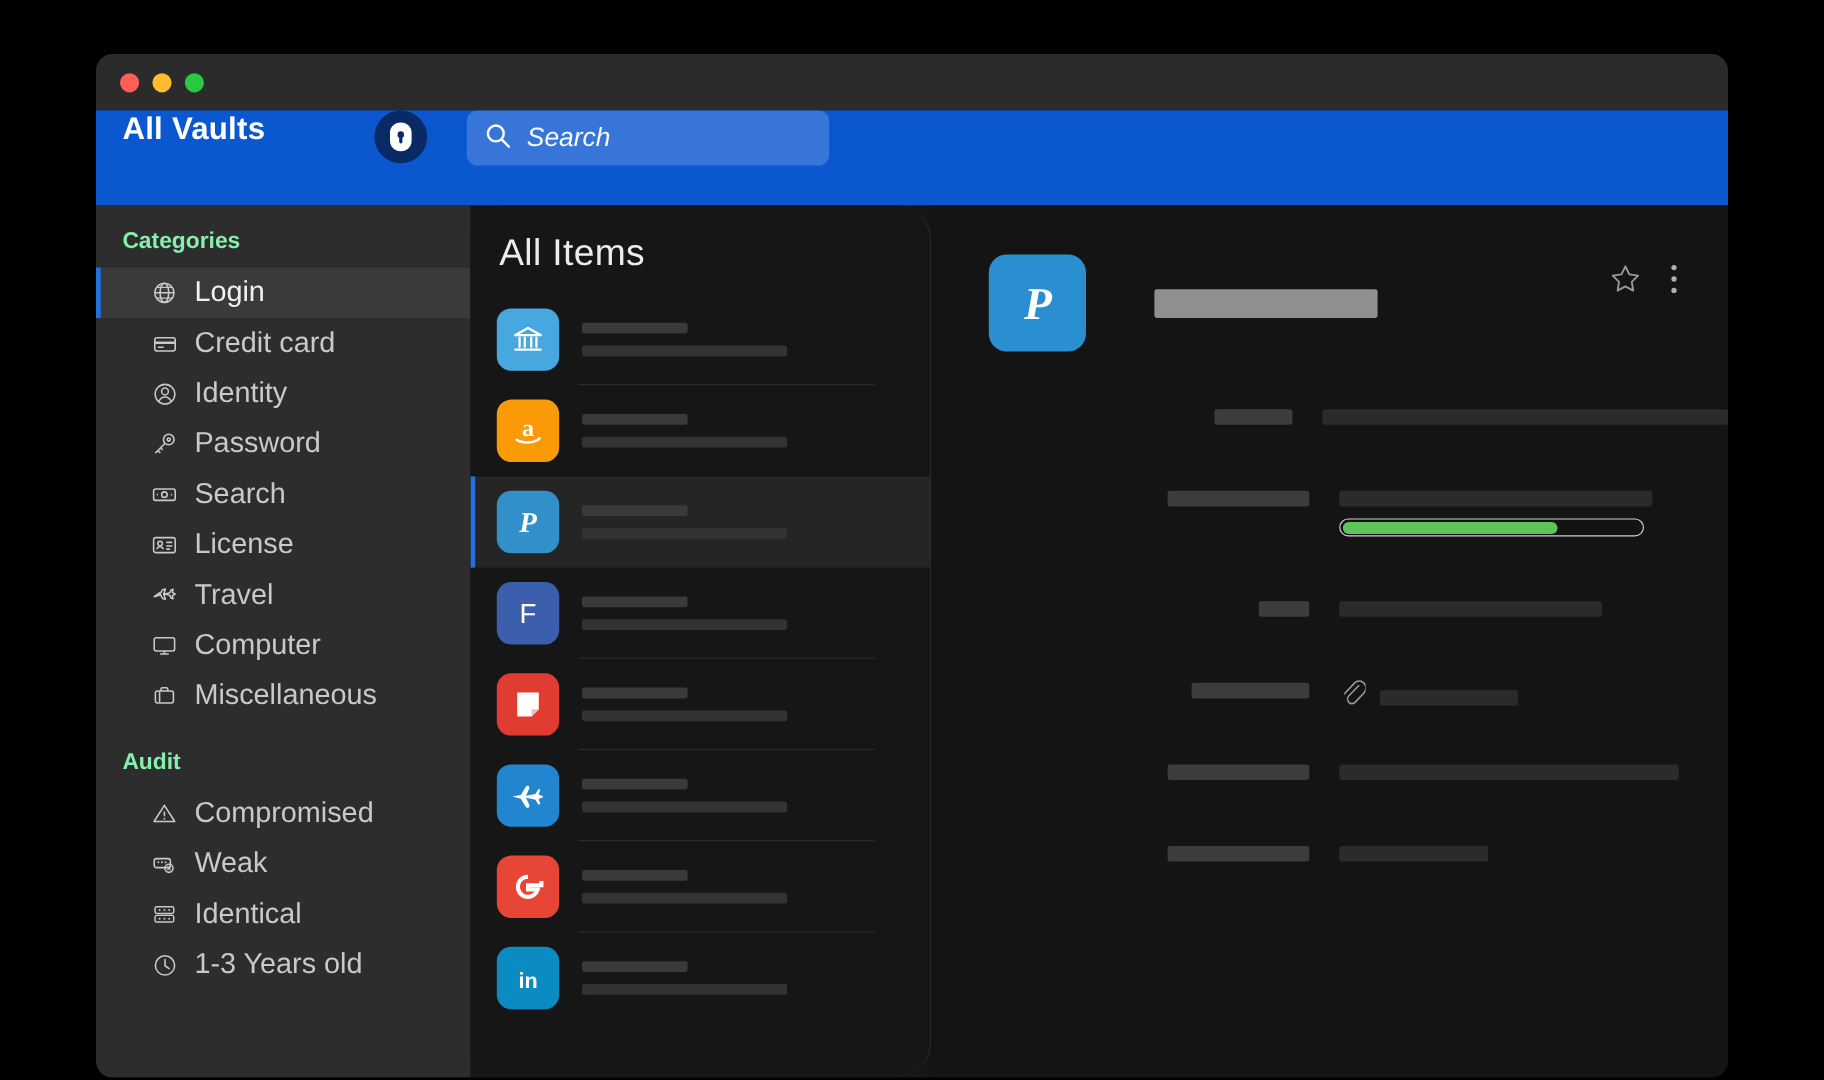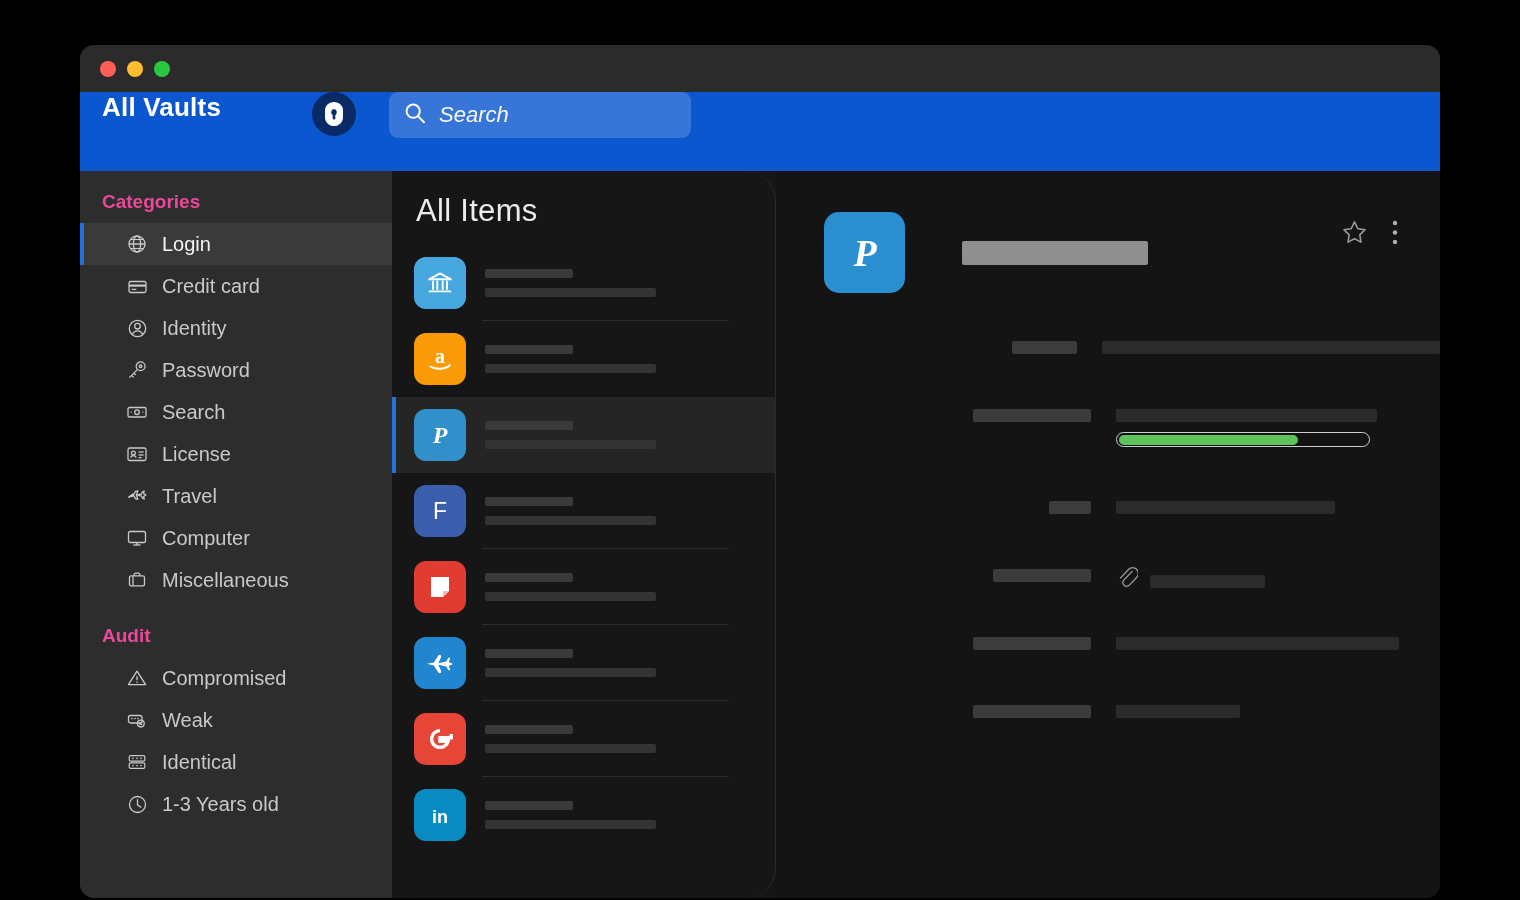--- a/index.html
+++ b/index.html
@@ -84,38 +84,38 @@
 
   
   .sidebar {
     width: 312px;
     background: #2d2d2d;
     padding-top: 14px;
     flex: 0 0 auto;
     overflow: hidden;
   }
   .section-head {
-    color: #ec4899;
+    color: #86efac;
     font-size: 19px;
     font-weight: 600;
     padding: 6px 0 10px 22px;
   }
   .section-head.audit { padding-top: 24px; }
   .nav-item {
     position: relative;
     height: 42px;
     display: flex;
     align-items: center;
     padding-left: 46px;
     gap: 14px;
     cursor: pointer;
   }
   .nav-item .lbl {
     color: #c9c9c9;
-    font-size: 20px;
+    font-size: 24px;
     font-weight: 400;
     white-space: nowrap;
   }
   .nav-item.active { background: #3a3a3a; }
   .nav-item.active .lbl { color: #f2f2f2; }
   .nav-item.active::before {
     content: "";
     position: absolute;
     left: 0; top: 0; bottom: 0;
     width: 4px;

